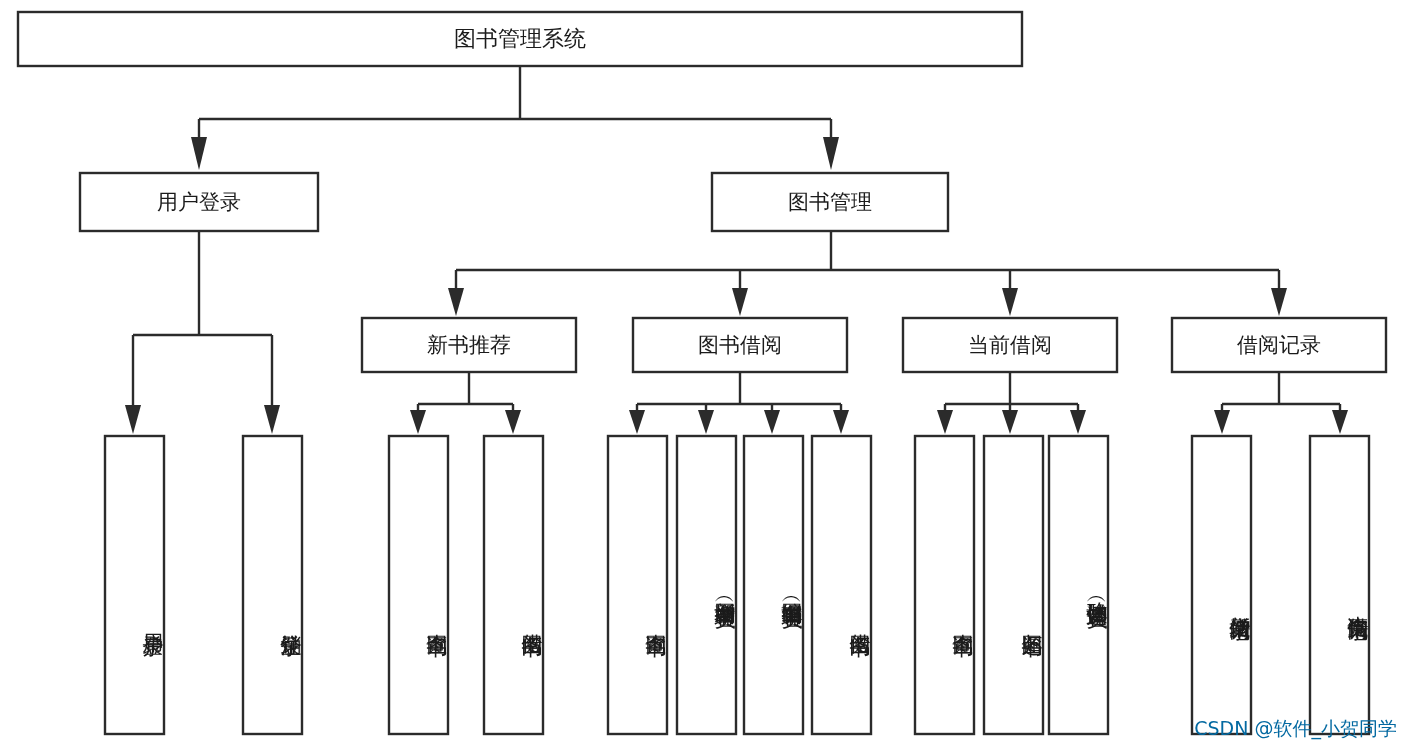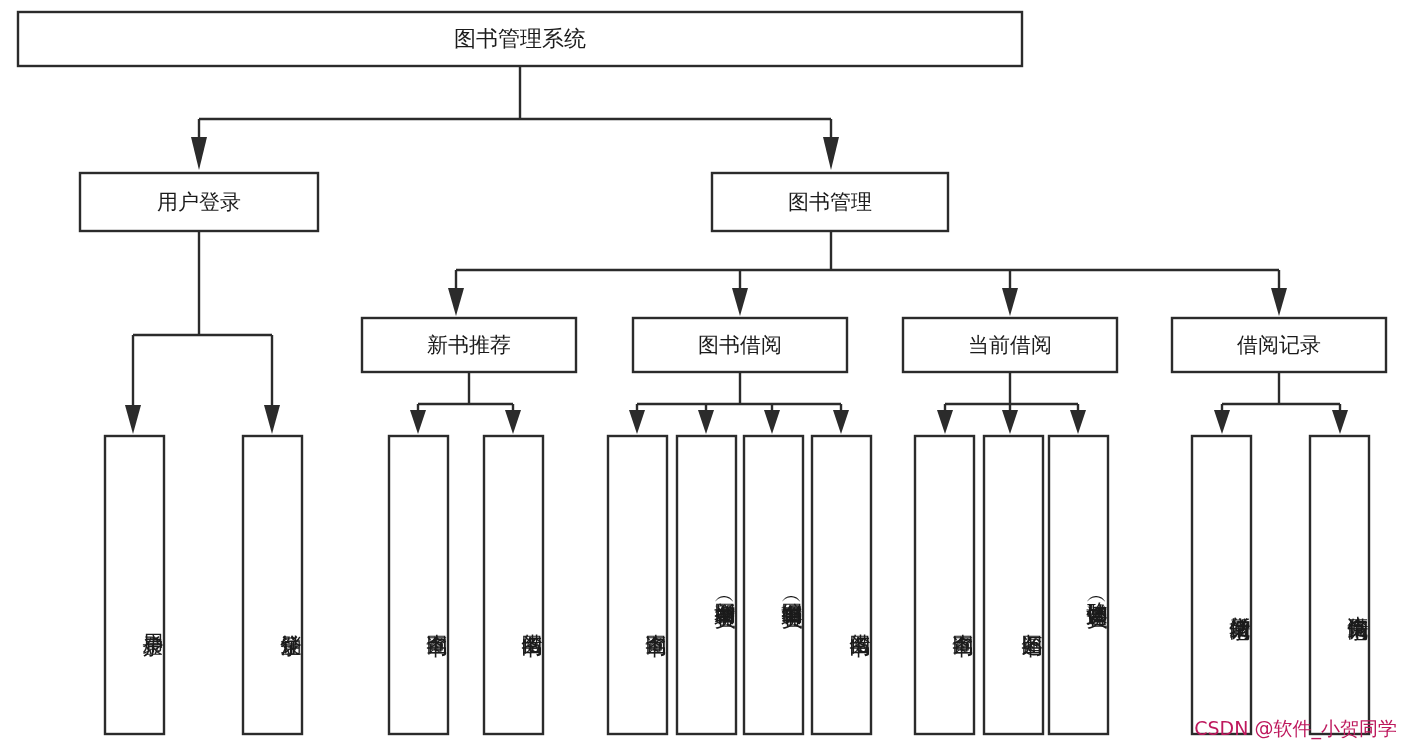--- a/index.html
+++ b/index.html
@@ -66,21 +66,21 @@
     justify-content: center;
     pointer-events: none;
     user-select: none;
   }
   .watermark {
     position: absolute;
     right: 8px;
     bottom: 5px;
     font-family: "DejaVu Sans", "Liberation Sans", sans-serif;
     font-size: 19px;
-    color: #be185d;
+    color: #0369a1;
     white-space: nowrap;
     user-select: none;
   }
 </style>
 </head>
 <body>
 
 <div id="diagram-root">
 
   <svg class="canvas" viewBox="0 0 1405 747">

